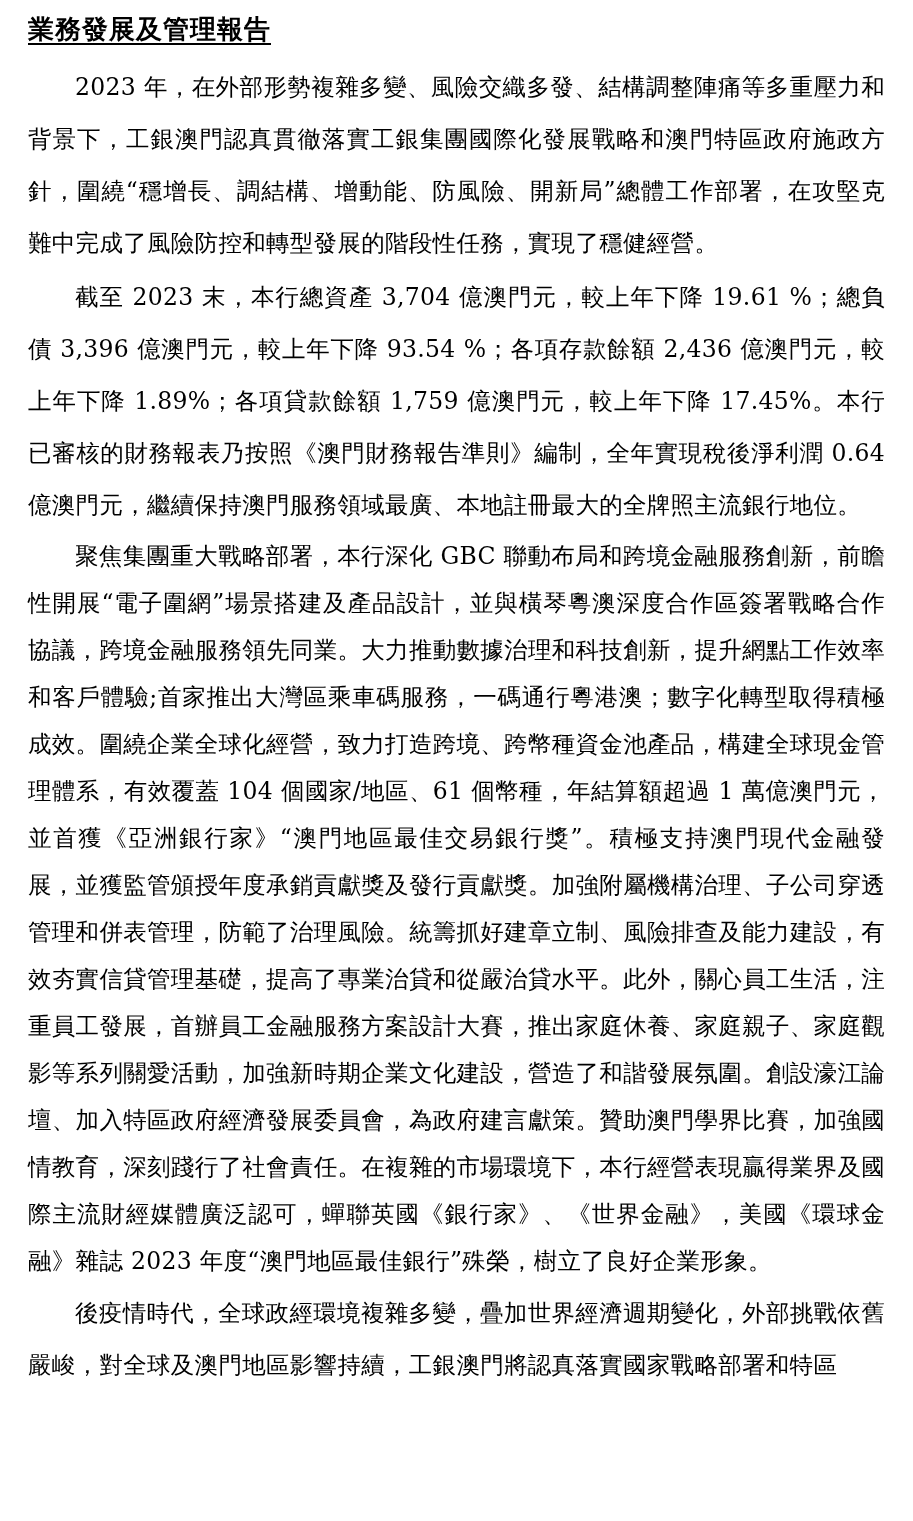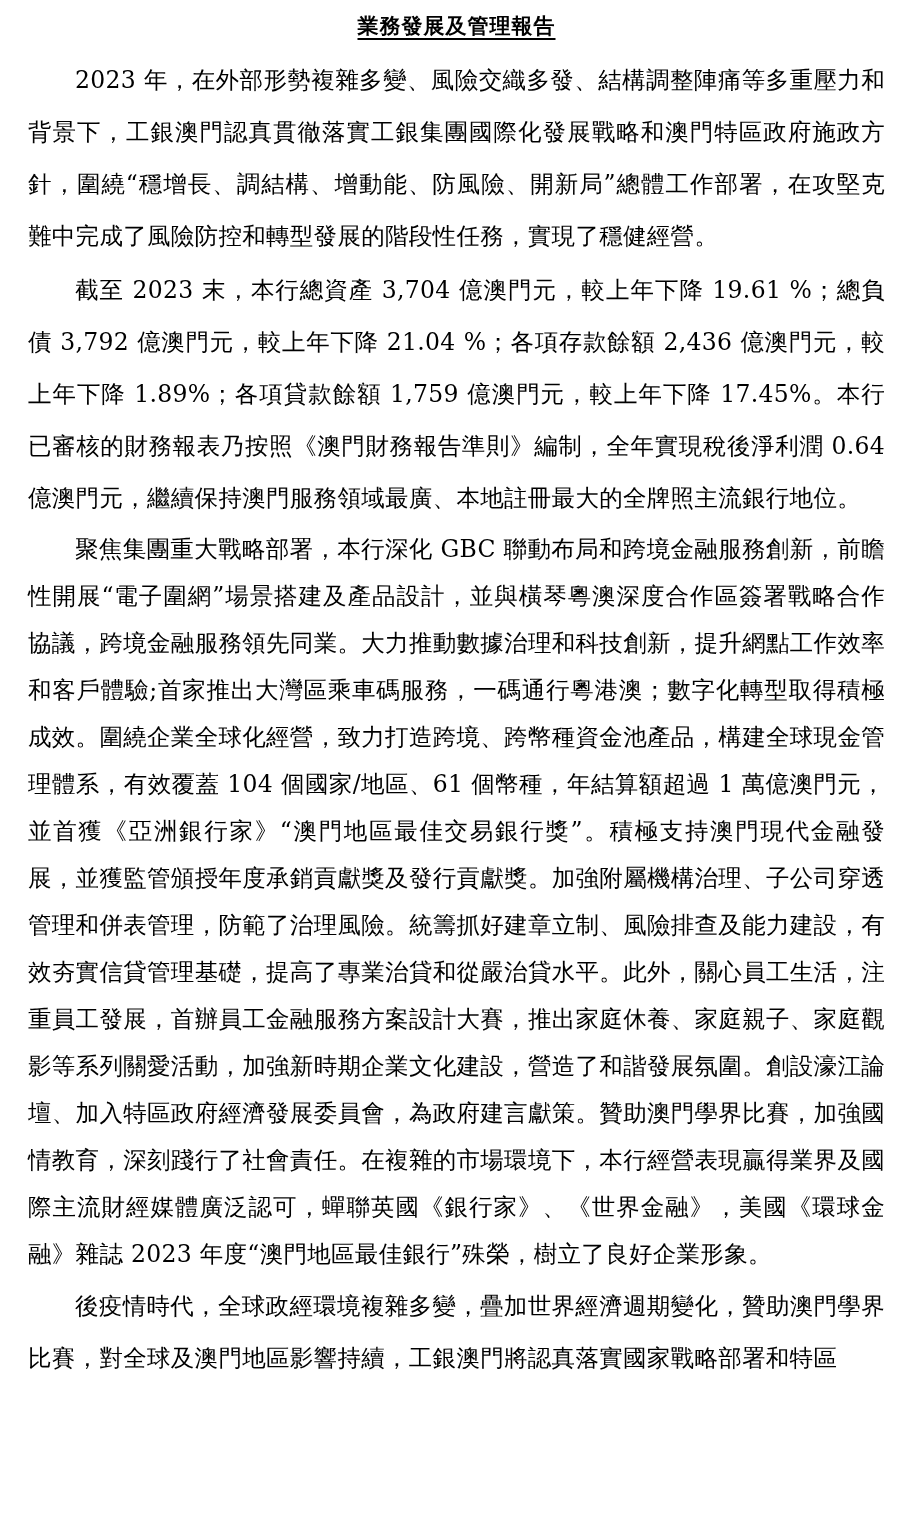--- a/index.html
+++ b/index.html
@@ -15,22 +15,22 @@
     overflow: hidden;
   }
   .page {
     position: relative;
     width: 913px;
     height: 1521px;
     box-sizing: border-box;
     padding: 8px 28px 0 28px;
   }
   .doc-title {
-    text-align: center;
-    font-size: 21px;
+    text-align: left;
+    font-size: 26px;
     font-weight: bold;
     letter-spacing: 1px;
     text-decoration: underline;
     text-underline-offset: 5px;
     margin: 4px 0 14px 0;
     font-family: Liberation Sans, sans-serif;
   }
   .para {
     font-size: 23.5px;
     line-height: 52px;
@@ -46,17 +46,17 @@
   }
 </style>
 </head>
 <body>
 
 <div class="page">
 
   <h1 class="doc-title">業務發展及管理報告</h1>
 
   <p class="para">2023 年，在外部形勢複雜多變、風險交織多發、結構調整陣痛等多重壓力和背景下，工銀澳門認真貫徹落實工銀集團國際化發展戰略和澳門特區政府施政方針，圍繞“穩增長、調結構、增動能、防風險、開新局”總體工作部署，在攻堅克難中完成了風險防控和轉型發展的階段性任務，實現了穩健經營。</p>
-  <p class="para">截至 2023 末，本行總資產 3,704 億澳門元，較上年下降 19.61 %；總負債 3,792 億澳門元，較上年下降 21.04 %；各項存款餘額 2,436 億澳門元，較上年下降 1.89%；各項貸款餘額 1,759 億澳門元，較上年下降 17.45%。本行已審核的財務報表乃按照《澳門財務報告準則》編制，全年實現稅後淨利潤 0.64 億澳門元，繼續保持澳門服務領域最廣、本地註冊最大的全牌照主流銀行地位。</p>
+  <p class="para">截至 2023 末，本行總資產 3,704 億澳門元，較上年下降 19.61 %；總負債 3,396 億澳門元，較上年下降 93.54 %；各項存款餘額 2,436 億澳門元，較上年下降 1.89%；各項貸款餘額 1,759 億澳門元，較上年下降 17.45%。本行已審核的財務報表乃按照《澳門財務報告準則》編制，全年實現稅後淨利潤 0.64 億澳門元，繼續保持澳門服務領域最廣、本地註冊最大的全牌照主流銀行地位。</p>
   <p class="para tight">聚焦集團重大戰略部署，本行深化 GBC 聯動布局和跨境金融服務創新，前瞻性開展“電子圍網”場景搭建及產品設計，並與橫琴粵澳深度合作區簽署戰略合作協議，跨境金融服務領先同業。大力推動數據治理和科技創新，提升網點工作效率和客戶體驗;首家推出大灣區乘車碼服務，一碼通行粵港澳；數字化轉型取得積極成效。圍繞企業全球化經營，致力打造跨境、跨幣種資金池產品，構建全球現金管理體系，有效覆蓋 104 個國家/地區、61 個幣種，年結算額超過 1 萬億澳門元，並首獲《亞洲銀行家》“澳門地區最佳交易銀行獎”。積極支持澳門現代金融發展，並獲監管頒授年度承銷貢獻獎及發行貢獻獎。加強附屬機構治理、子公司穿透管理和併表管理，防範了治理風險。統籌抓好建章立制、風險排查及能力建設，有效夯實信貸管理基礎，提高了專業治貸和從嚴治貸水平。此外，關心員工生活，注重員工發展，首辦員工金融服務方案設計大賽，推出家庭休養、家庭親子、家庭觀影等系列關愛活動，加強新時期企業文化建設，營造了和諧發展氛圍。創設濠江論壇、加入特區政府經濟發展委員會，為政府建言獻策。贊助澳門學界比賽，加強國情教育，深刻踐行了社會責任。在複雜的市場環境下，本行經營表現贏得業界及國際主流財經媒體廣泛認可，蟬聯英國《銀行家》、《世界金融》，美國《環球金融》雜誌 2023 年度“澳門地區最佳銀行”殊榮，樹立了良好企業形象。</p>
-  <p class="para">後疫情時代，全球政經環境複雜多變，疊加世界經濟週期變化，贊助澳門學界比賽，對全球及澳門地區影響持續，工銀澳門將認真落實國家戰略部署和特區</p>
+  <p class="para">後疫情時代，全球政經環境複雜多變，疊加世界經濟週期變化，外部挑戰依舊嚴峻，對全球及澳門地區影響持續，工銀澳門將認真落實國家戰略部署和特區</p>
 
 </div>
 
 </body></html>

